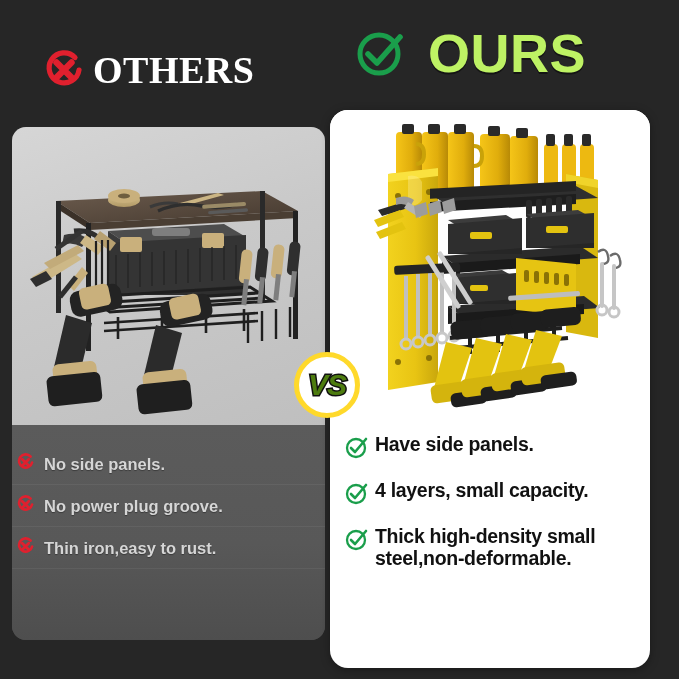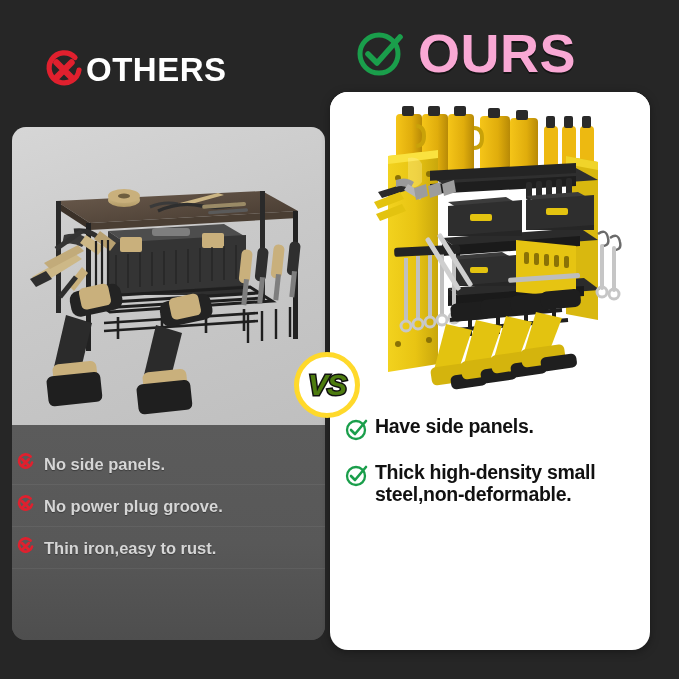--- a/index.html
+++ b/index.html
@@ -27,27 +27,28 @@
   .hdr-others { left: 42px; top: 48px; }
   .hdr-ours   { left: 352px; top: 22px; }
 
   .hdr-label {
     font-weight: bold;
     letter-spacing: 0.5px;
     white-space: nowrap;
   }
   .hdr-others .hdr-label {
     color: #ffffff;
-    font-size: 33px;
-    margin-left: 0;
+    font-size: 38px;
+    margin-left: 7px;
+    font-family: Liberation Serif, serif;
   }
   .hdr-ours .hdr-label {
-    color: #f9a8d4;
+    color: #bef264;
     font-size: 54px;
-    margin-left: 8px;
+    margin-left: 18px;
     text-shadow: 0 2px 0 rgba(0,0,0,.45);
   }
 
   .ic-x-big, .ic-check-big { display:block; }
 
   
   .card-left {
     position: absolute;
     left: 12px;
     top: 127px;
@@ -87,21 +88,21 @@
     font-weight: bold;
     margin-left: 9px;
     white-space: nowrap;
     text-shadow: 0 1px 1px rgba(0,0,0,.35);
   }
 
   
   .card-right {
     position: absolute;
     left: 330px;
-    top: 92px;
+    top: 110px;
     width: 320px;
     height: 558px;
     border-radius: 18px;
     background: #ffffff;
     overflow: hidden;
     box-shadow: 0 2px 10px rgba(0,0,0,.35);
   }
   .card-right-photo {
     position: absolute;
     left: 0; top: 0;
@@ -547,20 +548,29 @@
         </span>
         <span class="rrow-text">Have side panels.</span>
       </div>
       <div class="rrow">
         <span>
           <svg width="26" height="26" viewBox="0 0 26 26">
             <circle cx="12" cy="14" r="9" fill="none" stroke="#1a9e4b" stroke-width="2.3"></circle>
             <path d="M7 14 L11 18 L22 5" fill="none" stroke="#1a9e4b" stroke-width="2.6" stroke-linecap="round" stroke-linejoin="round"></path>
           </svg>
         </span>
+        <span class="rrow-text">4 layers, small capacity.</span>
+      </div>
+      <div class="rrow">
+        <span>
+          <svg width="26" height="26" viewBox="0 0 26 26">
+            <circle cx="12" cy="14" r="9" fill="none" stroke="#1a9e4b" stroke-width="2.3"></circle>
+            <path d="M7 14 L11 18 L22 5" fill="none" stroke="#1a9e4b" stroke-width="2.6" stroke-linecap="round" stroke-linejoin="round"></path>
+          </svg>
+        </span>
         <span class="rrow-text">Thick high-density small steel,non-deformable.</span>
       </div>
     </div>
   </div>
 
   <div class="vs-badge">
     <span class="vs-text">VS</span>
   </div>
 
 </div>

